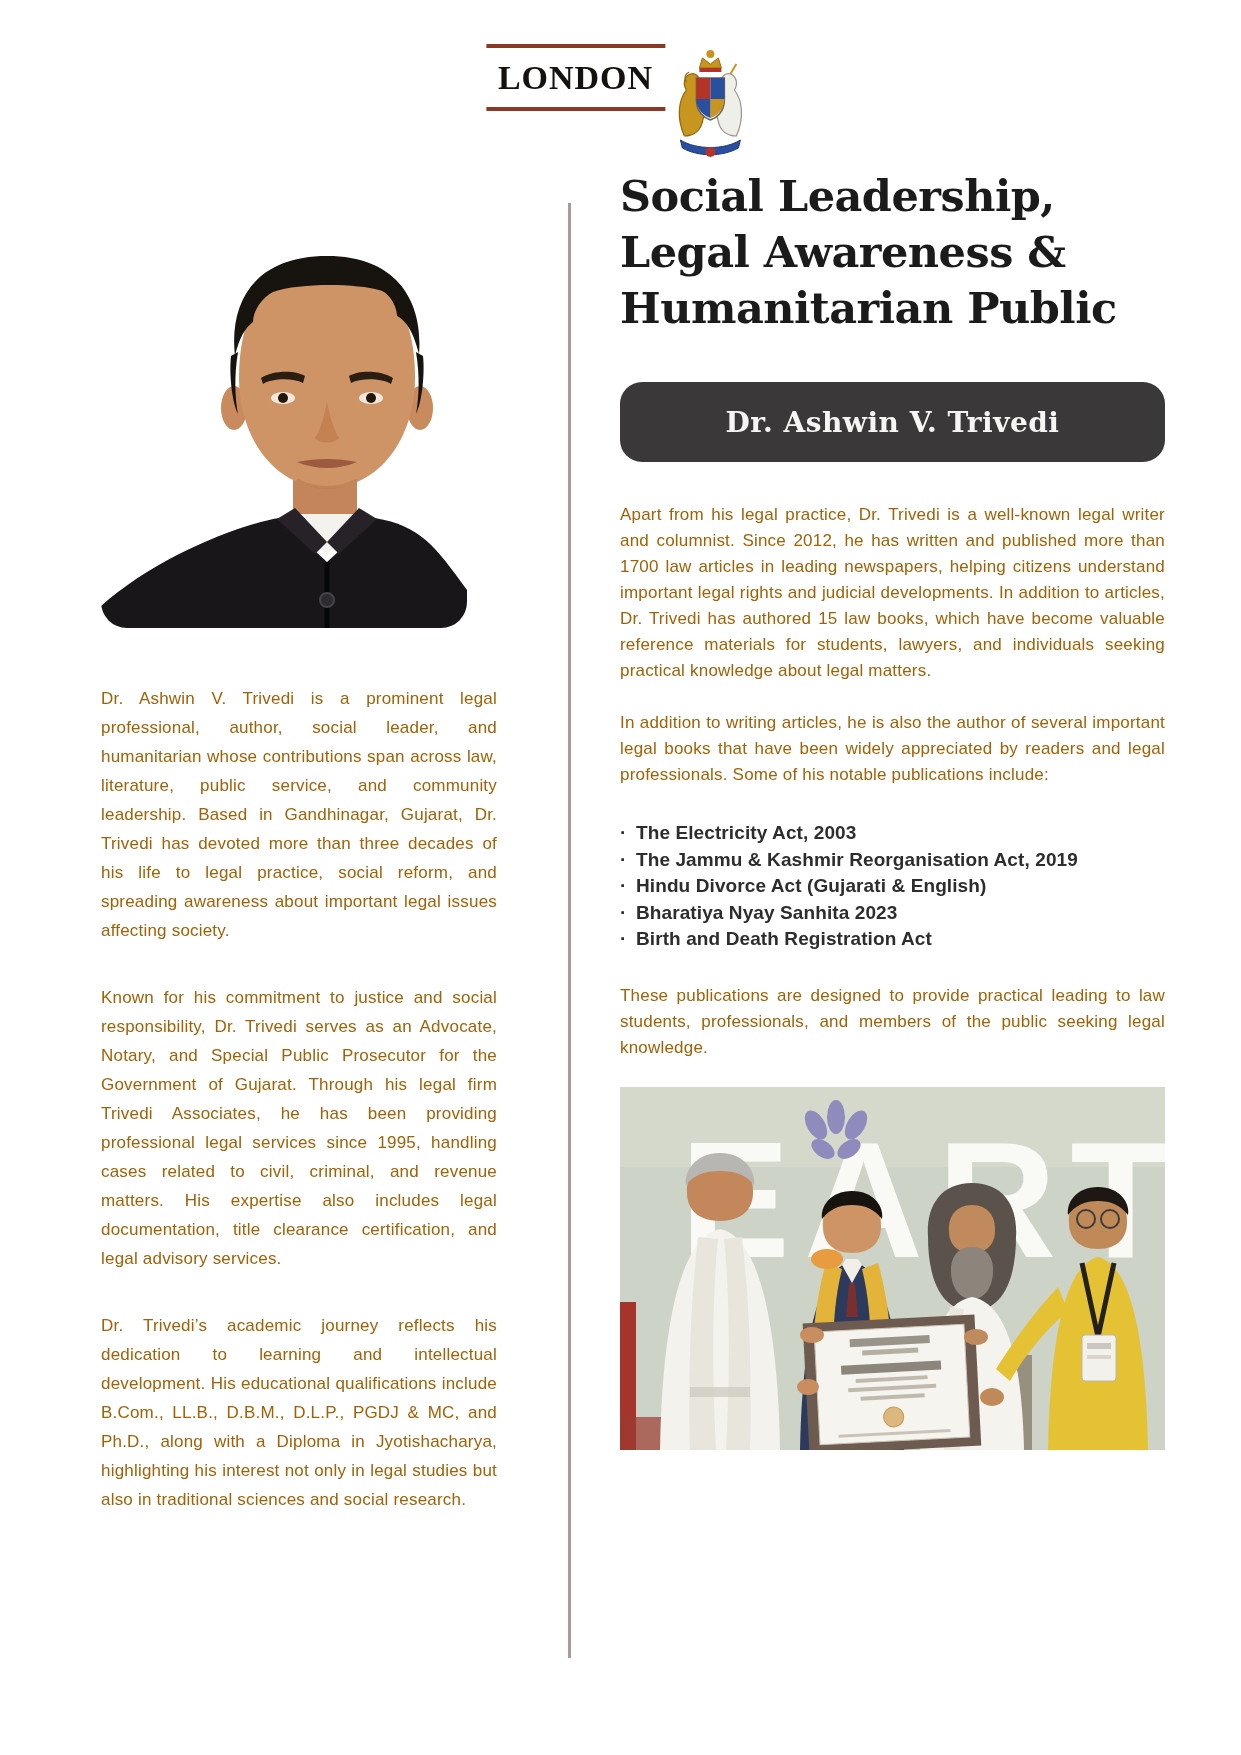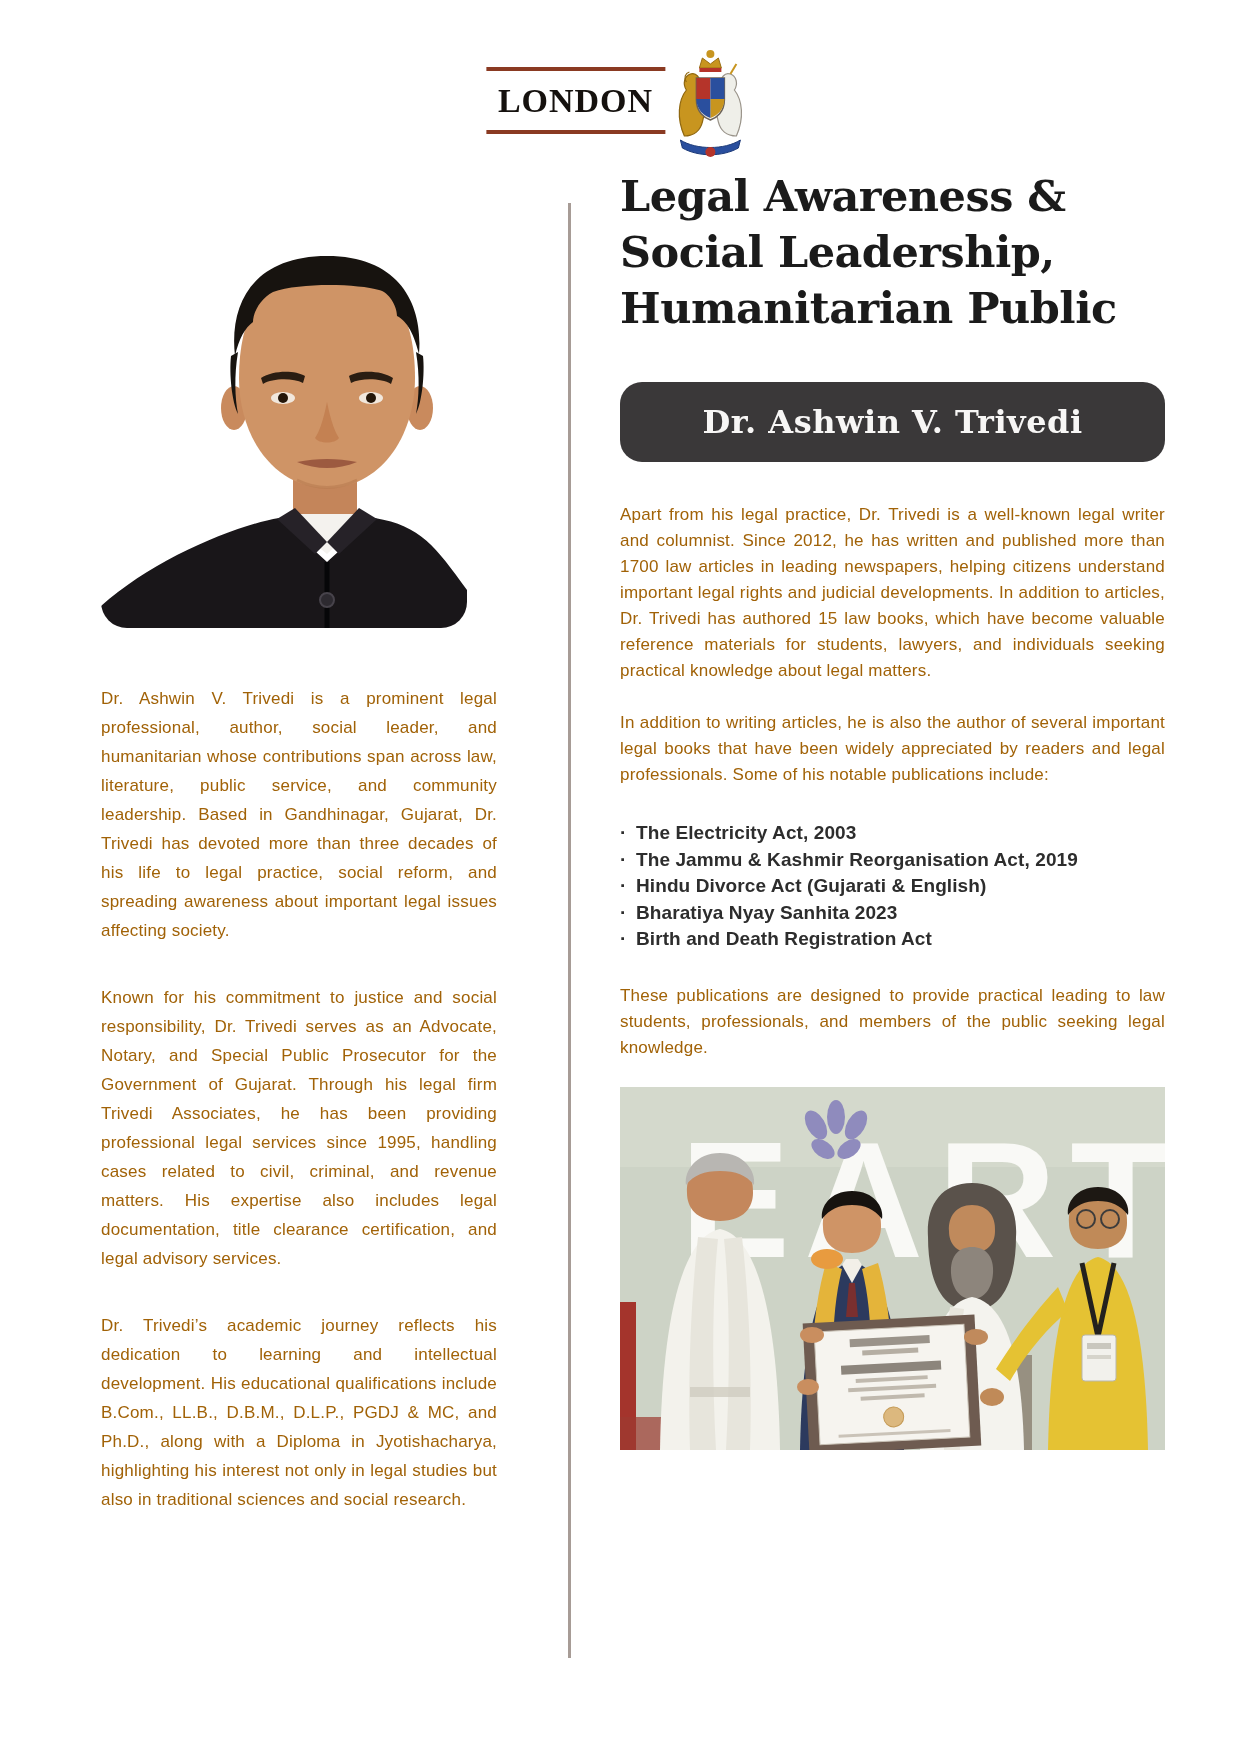--- a/index.html
+++ b/index.html
@@ -5,21 +5,21 @@
   html,body{margin:0;padding:0;background:#ffffff;}
   .page{
     position:relative;width:1241px;height:1755px;margin:0 auto;
     background:#ffffff;overflow:hidden;
     font-family:"Liberation Sans",sans-serif;
   }
 
   
   .masthead{
     position:absolute;top:44px;left:50%;transform:translateX(-50%);
-    display:flex;align-items:center;justify-content:center;
+    display:flex;align-items:flex-start;justify-content:center;
   }
   .mast-seg{
     border-top:4px solid #8a3a22;border-bottom:4px solid #8a3a22;
     padding:10px 12px 9px 12px;
     font-family:"Liberation Serif",serif;font-weight:bold;font-size:34px;
     letter-spacing:1px;color:#15110e;line-height:40px;white-space:nowrap;
   }
   .mast-crest{width:88px;height:112px;margin:0 1px;flex:0 0 auto;position:relative;top:4px;}
 
   
@@ -44,21 +44,21 @@
     margin:0;font-family:"DejaVu Serif",serif;font-weight:bold;
     font-size:43px;line-height:56px;color:#1b1b1b;letter-spacing:-0.5px;
   }
   .headline span{display:block;white-space:nowrap;}
 
   .name-badge{
     margin-top:46px;height:80px;border-radius:22px;background:#3a3839;
     display:flex;align-items:center;justify-content:center;
   }
   .name-badge-text{
-    font-family:"DejaVu Serif",serif;font-weight:bold;font-size:32px;
+    font-family:"DejaVu Serif",serif;font-weight:bold;font-size:28px;
     color:#f7f6f5;letter-spacing:0.5px;white-space:nowrap;
   }
   .intro-gap{height:40px;}
 
   .pub-list{list-style:none;margin:32px 0 30px 0;padding:0;}
   .pub-list li{
     font-size:19px;font-weight:bold;color:#2d2d2d;line-height:26.5px;
     letter-spacing:0.1px;white-space:nowrap;
   }
   .bullet{display:inline-block;width:16px;color:#2d2d2d;}
@@ -145,22 +145,22 @@
     </figure>
     <div class="left-text">
       <p class="body-p">Dr. Ashwin V. Trivedi is a prominent legal professional, author, social leader, and humanitarian whose contributions span across law, literature, public service, and community leadership. Based in Gandhinagar, Gujarat, Dr. Trivedi has devoted more than three decades of his life to legal practice, social reform, and spreading awareness about important legal issues affecting society.</p>
       <p class="body-p">Known for his commitment to justice and social responsibility, Dr. Trivedi serves as an Advocate, Notary, and Special Public Prosecutor for the Government of Gujarat. Through his legal firm Trivedi Associates, he has been providing professional legal services since 1995, handling cases related to civil, criminal, and revenue matters. His expertise also includes legal documentation, title clearance certification, and legal advisory services.</p>
       <p class="body-p">Dr. Trivedi’s academic journey reflects his dedication to learning and intellectual development. His educational qualifications include B.Com., LL.B., D.B.M., D.L.P., PGDJ &amp; MC, and Ph.D., along with a Diploma in Jyotishacharya, highlighting his interest not only in legal studies but also in traditional sciences and social research.</p>
     </div>
   </section>
 
   <section class="right-col">
     <h1 class="headline">
+      <span>Social Leadership,</span>
       <span>Legal Awareness &amp;</span>
-      <span>Social Leadership,</span>
       <span>Humanitarian Public</span>
     </h1>
 
     <div class="name-badge">
       <span class="name-badge-text">Dr. Ashwin V. Trivedi</span>
     </div>
 
     <div class="intro-gap"></div>
 
     <p class="body-p">Apart from his legal practice, Dr. Trivedi is a well-known legal writer and columnist. Since 2012, he has written and published more than 1700 law articles in leading newspapers, helping citizens understand important legal rights and judicial developments. In addition to articles, Dr. Trivedi has authored 15 law books, which have become valuable reference materials for students, lawyers, and individuals seeking practical knowledge about legal matters.</p>

